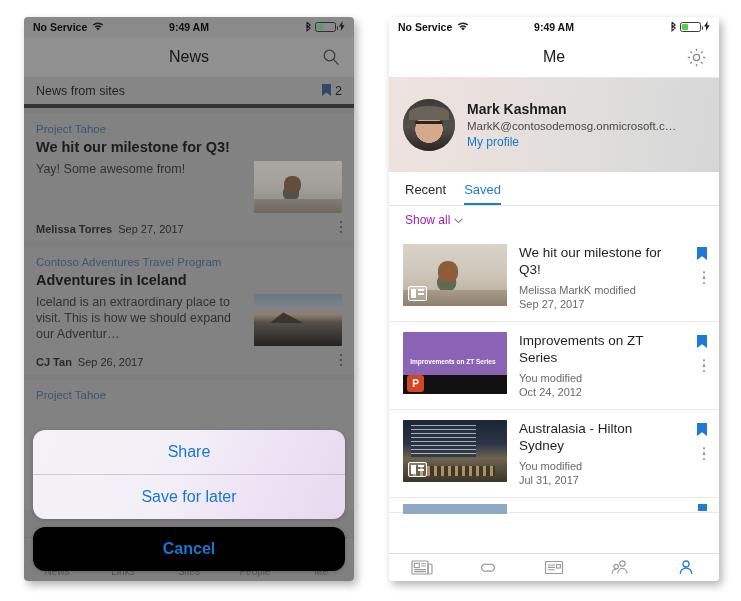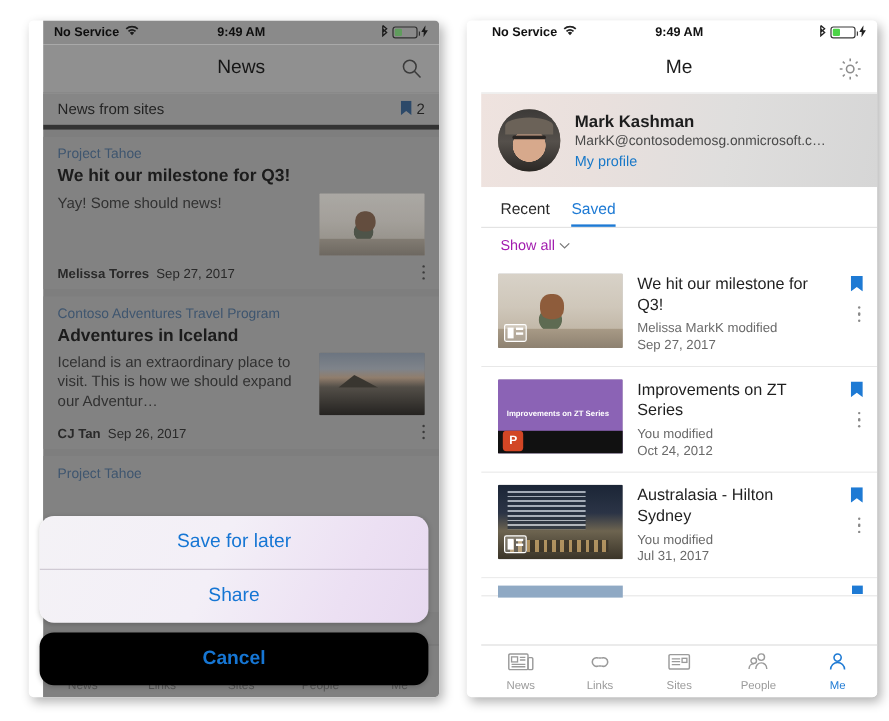--- a/index.html
+++ b/index.html
@@ -14,21 +14,20 @@
 
   
   .phone{
     position:absolute;
     width:330px;height:564px;
     top:17px;
     border-radius:4px;
     overflow:hidden;
     box-shadow:3px 4px 9px rgba(0,0,0,.30);
     background:#ffffff;
-    padding-left:12px;
   }
   #phone-left{left:24px;}
   #phone-right{left:389px;}
 
   
   .statusbar{
     height:20px;display:flex;align-items:center;
     padding:0 9px;font-size:10.5px;font-weight:bold;
     color:#111;position:relative;box-sizing:border-box;
   }
@@ -113,21 +112,21 @@
     border-radius:12px;background:#000000;height:44px;
     display:flex;align-items:center;justify-content:center;
     font-size:16px;font-weight:bold;color:#1676d4;
     box-shadow:0 1px 4px rgba(0,0,0,.18);
   }
 
   
   #phone-right .statusbar{background:#ffffff;}
   #phone-right .navbar{background:#ffffff;border-bottom:1px solid #e6e6e6;}
   .profile{
-    height:78px;box-sizing:border-box;padding:12px 14px;display:flex;gap:12px;align-items:center;
+    height:94px;box-sizing:border-box;padding:12px 14px;display:flex;gap:12px;align-items:center;
     background:linear-gradient(100deg,#efe3df 0%,#e9e0dd 30%,#dfdedd 62%,#d6d6d6 100%);
   }
   .avatar{
     width:52px;height:52px;border-radius:50%;flex:0 0 auto;overflow:hidden;
     background:#6a6157;position:relative;
   }
   .pname{font-size:14px;font-weight:bold;color:#1d1d1d;line-height:17px;}
   .pmail{font-size:11.5px;color:#4a4a4a;line-height:16px;white-space:nowrap;overflow:hidden;}
   .plink{font-size:12px;color:#1878c8;line-height:16px;}
 
@@ -274,21 +273,21 @@
               </svg>
           </span>
           <span>2</span>
         </span>
       </div>
 
       <div class="news-card">
         <div class="card-site">Project Tahoe</div>
         <div class="card-title">We hit our milestone for Q3!</div>
         <div class="card-row">
-          <div class="card-desc">Yay!  Some should news!</div>
+          <div class="card-desc">Yay!  Some awesome from!</div>
           <div class="card-thumb">
               <div class="art-craft"></div>
             </div>
         </div>
         <div class="card-foot">
           <span class="card-author">Melissa Torres</span>
           <span>Sep 27, 2017</span>
         </div>
         <div class="kebab">
             <span></span>
@@ -329,22 +328,22 @@
         <div class="tb">News</div>
         <div class="tb">Links</div>
         <div class="tb">Sites</div>
         <div class="tb">People</div>
         <div class="tb">Me</div>
       </div>
     </div>
 
     <div class="sheet-wrap">
       <div class="sheet-group">
+        <div class="sheet-btn">Share</div>
         <div class="sheet-btn">Save for later</div>
-        <div class="sheet-btn">Share</div>
       </div>
       <div class="sheet-cancel">Cancel</div>
     </div>
   </div>
 
   <div class="phone" id="phone-right">
 
     <div class="statusbar">
       <div class="sb-left">
         <span>No Service</span>

